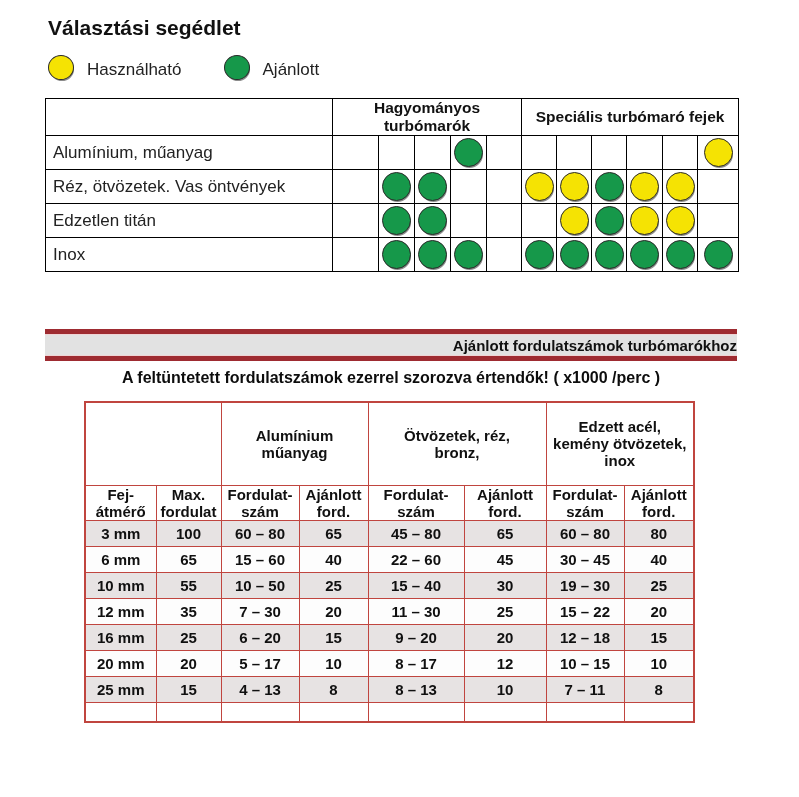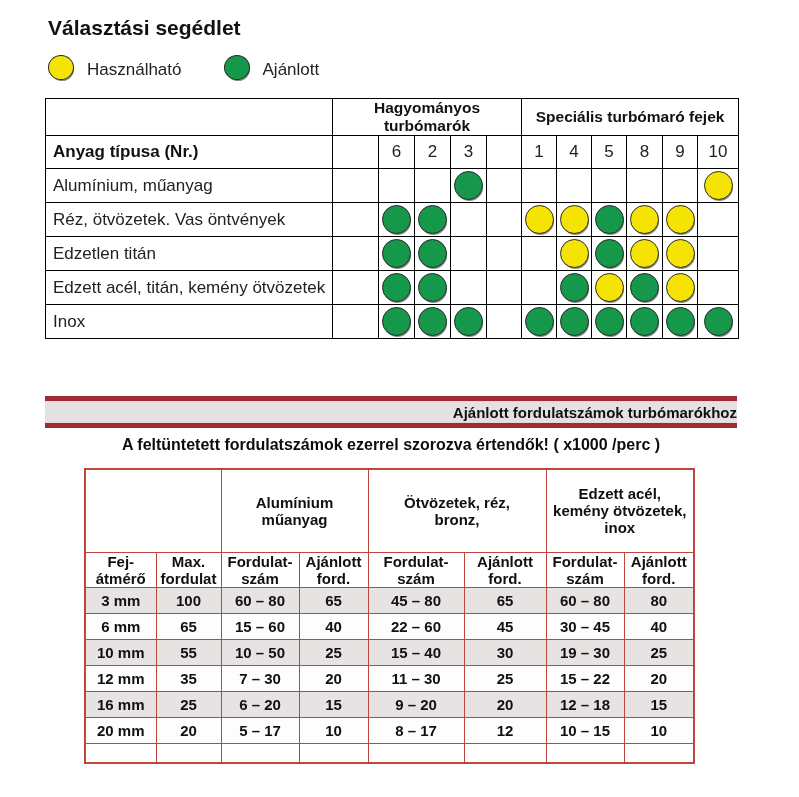--- a/index.html
+++ b/index.html
@@ -113,34 +113,20 @@
         <col style="width:36px">
         <col style="width:35px">
         <col style="width:41px">
     </colgroup>
     <tbody>
       <tr class="r-group">
         <td></td>
         <td colspan="5" class="group-h">Hagyományos turbómarók</td>
         <td colspan="6" class="group-h">Speciális turbómaró fejek</td>
       </tr>
-      <tr class="r-nums">
-        <td class="mat-label bold">Anyag típusa (Nr.)</td>
-        <td></td>
-        <td>6</td>
-        <td>2</td>
-        <td>3</td>
-        <td></td>
-        <td>1</td>
-        <td>4</td>
-        <td>5</td>
-        <td>8</td>
-        <td>9</td>
-        <td>10</td>
-      </tr>
     </tbody>
     <tbody id="selection-body">
         <tr class="r-data">
           <td class="mat-label">Alumínium, műanyag</td>
           <td></td>
           <td></td>
           <td></td>
           <td><span class="dot green"></span></td>
           <td></td>
           <td></td>
@@ -168,34 +154,20 @@
           <td class="mat-label">Edzetlen titán</td>
           <td></td>
           <td><span class="dot green"></span></td>
           <td><span class="dot green"></span></td>
           <td></td>
           <td></td>
           <td></td>
           <td><span class="dot yellow"></span></td>
           <td><span class="dot green"></span></td>
           <td><span class="dot yellow"></span></td>
-          <td><span class="dot yellow"></span></td>
-          <td></td>
-        </tr>
-        <tr class="r-data">
-          <td class="mat-label">Edzett acél, titán, kemény ötvözetek</td>
-          <td></td>
-          <td><span class="dot green"></span></td>
-          <td><span class="dot green"></span></td>
-          <td></td>
-          <td></td>
-          <td></td>
-          <td><span class="dot green"></span></td>
-          <td><span class="dot yellow"></span></td>
-          <td><span class="dot green"></span></td>
           <td><span class="dot yellow"></span></td>
           <td></td>
         </tr>
         <tr class="r-data">
           <td class="mat-label">Inox</td>
           <td></td>
           <td><span class="dot green"></span></td>
           <td><span class="dot green"></span></td>
           <td><span class="dot green"></span></td>
           <td></td>
@@ -312,20 +284,30 @@
         <tr class="r-val">
           <td>20 mm</td>
           <td>20</td>
           <td>5 – 17</td>
           <td>10</td>
           <td>8 – 17</td>
           <td>12</td>
           <td>10 – 15</td>
           <td>10</td>
         </tr>
+        <tr class="r-val">
+          <td>25 mm</td>
+          <td>15</td>
+          <td>4 – 13</td>
+          <td>8</td>
+          <td>8 – 13</td>
+          <td>10</td>
+          <td>7 – 11</td>
+          <td>8</td>
+        </tr>
         <tr class="r-cut">
           <td></td>
           <td></td>
           <td></td>
           <td></td>
           <td></td>
           <td></td>
           <td></td>
           <td></td>
         </tr>

